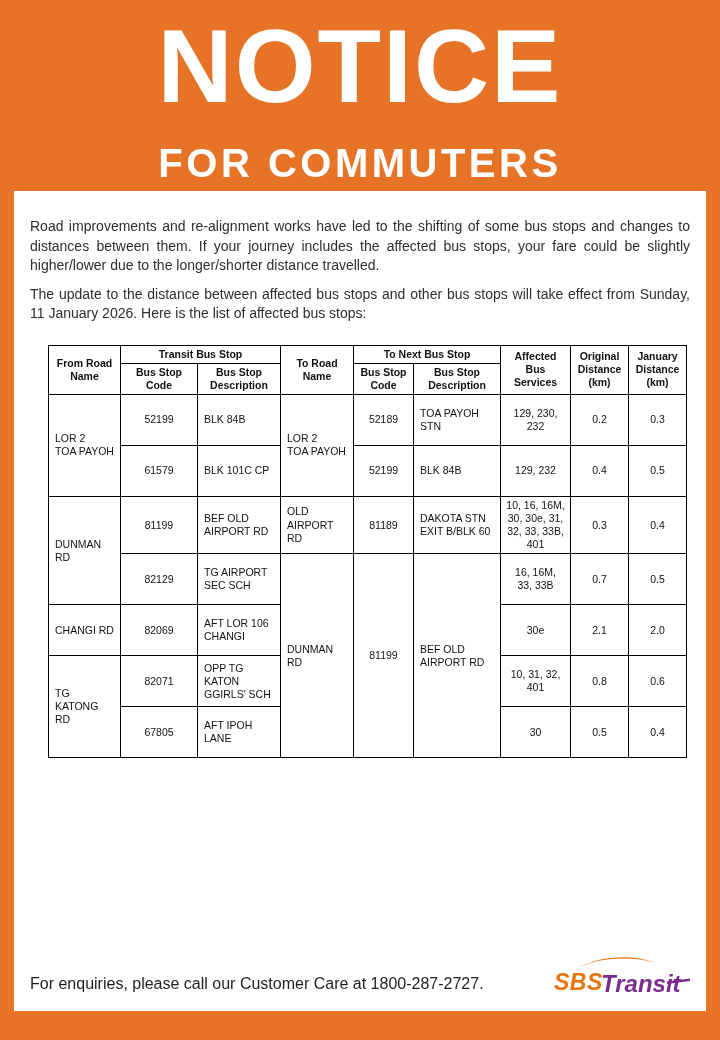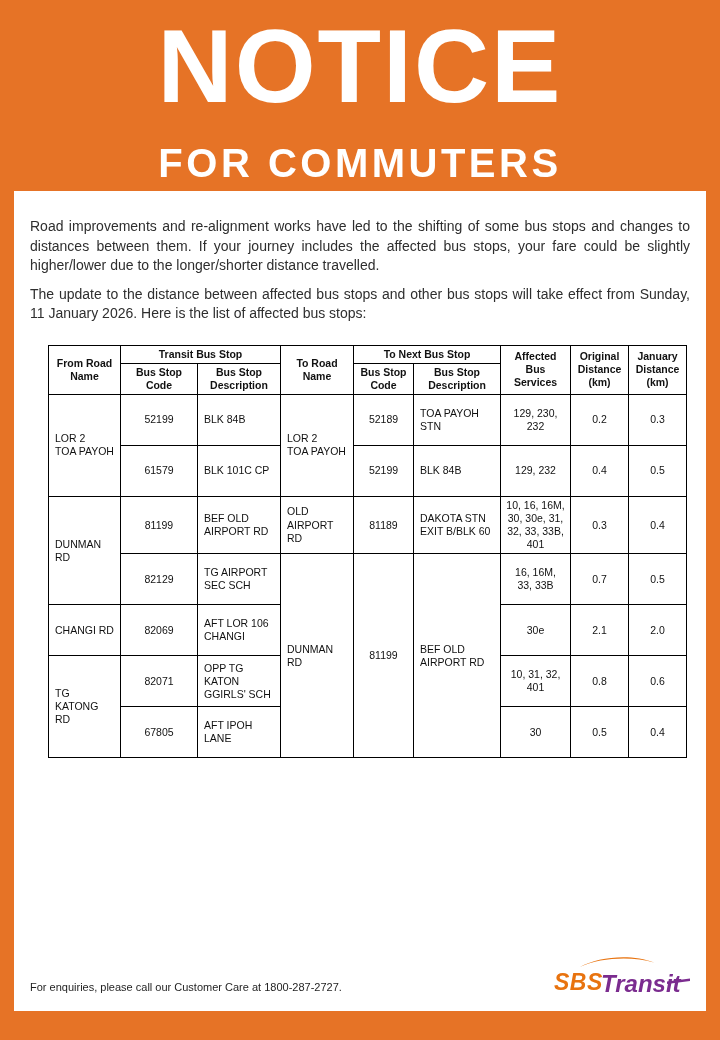--- a/index.html
+++ b/index.html
@@ -79,21 +79,21 @@
 
   
   .footer-row {
     margin-top: auto;
     display: flex;
     justify-content: space-between;
     align-items: flex-end;
     padding-bottom: 12px;
   }
   .enquiries {
-    font-size: 11px;
+    font-size: 16px;
     color: #1f1f1f;
     padding-bottom: 6px;
   }
   .logo svg { display: block; }
 
   .bottom-bar { height: 29px; background: #E67326; }
 </style>
 </head>
 <body>
 

